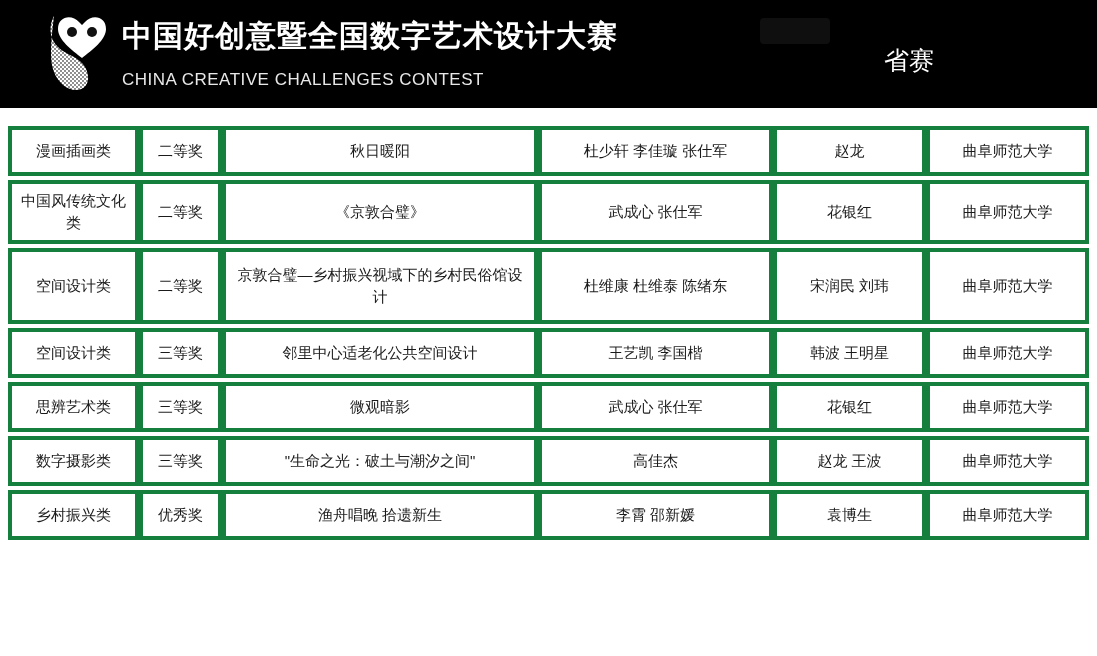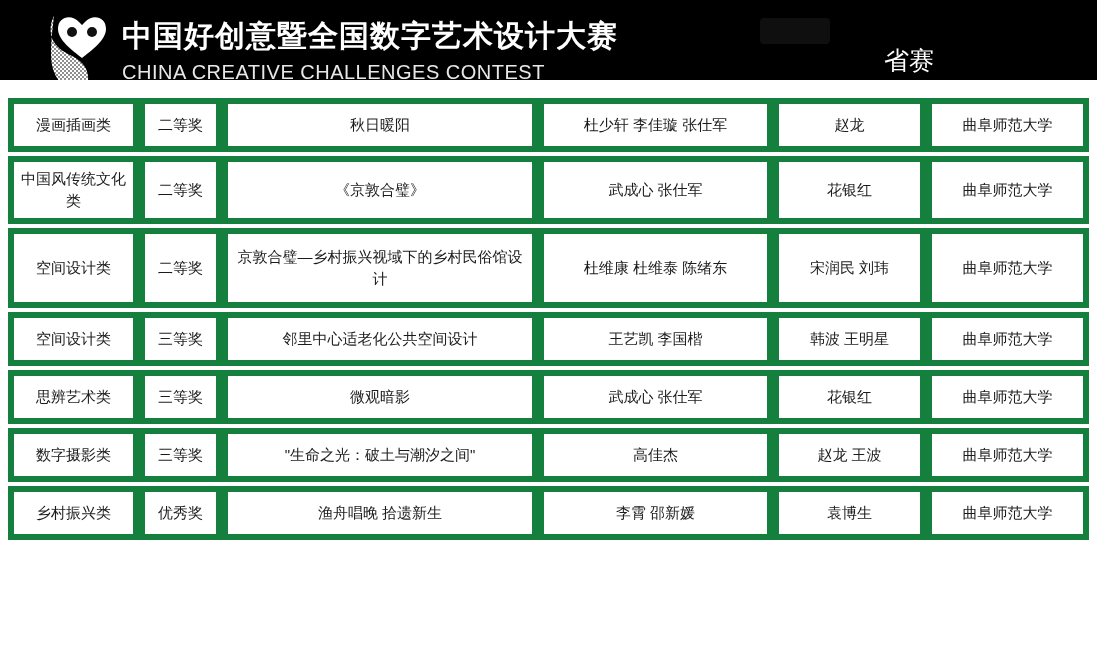--- a/index.html
+++ b/index.html
@@ -17,21 +17,21 @@
     position: relative;
     width: 1097px;
     height: 656px;
     background: #ffffff;
   }
 
   
   .banner {
     position: relative;
     width: 1097px;
-    height: 80px;
+    height: 108px;
     background: #000000;
     overflow: hidden;
   }
   .banner-inner {
     position: absolute;
     left: 0; top: 0;
     width: 1097px; height: 104px;
   }
   .logo {
     position: absolute;
@@ -50,24 +50,24 @@
   .title-cn {
     color: #ffffff;
     font-size: 30px;
     font-weight: bold;
     letter-spacing: 1px;
     line-height: 40px;
     white-space: nowrap;
   }
   .title-en {
     color: #e8e8e8;
-    font-size: 20px;
+    font-size: 17px;
     letter-spacing: 0.5px;
     line-height: 24px;
-    margin-top: 4px;
+    margin-top: 12px;
     white-space: nowrap;
   }
   .banner-right {
     position: absolute;
     left: 884px;
     top: 44px;
     color: #ffffff;
     font-size: 25px;
     white-space: nowrap;
   }
@@ -86,21 +86,21 @@
     position: relative;
     padding: 14px 8px 0 8px;
   }
   table.awards {
     border-collapse: separate;
     border-spacing: 0 4px;
     width: 1081px;
     table-layout: fixed;
   }
   table.awards td {
-    border: 6px solid #15803d;
+    border: 4px solid #15803d;
     font-size: 15px;
     color: #1b1b1b;
     text-align: center;
     vertical-align: middle;
     padding: 6px 6px;
     line-height: 22px;
     background: #ffffff;
     word-wrap: break-word;
     margin-left: 6px;
   }

